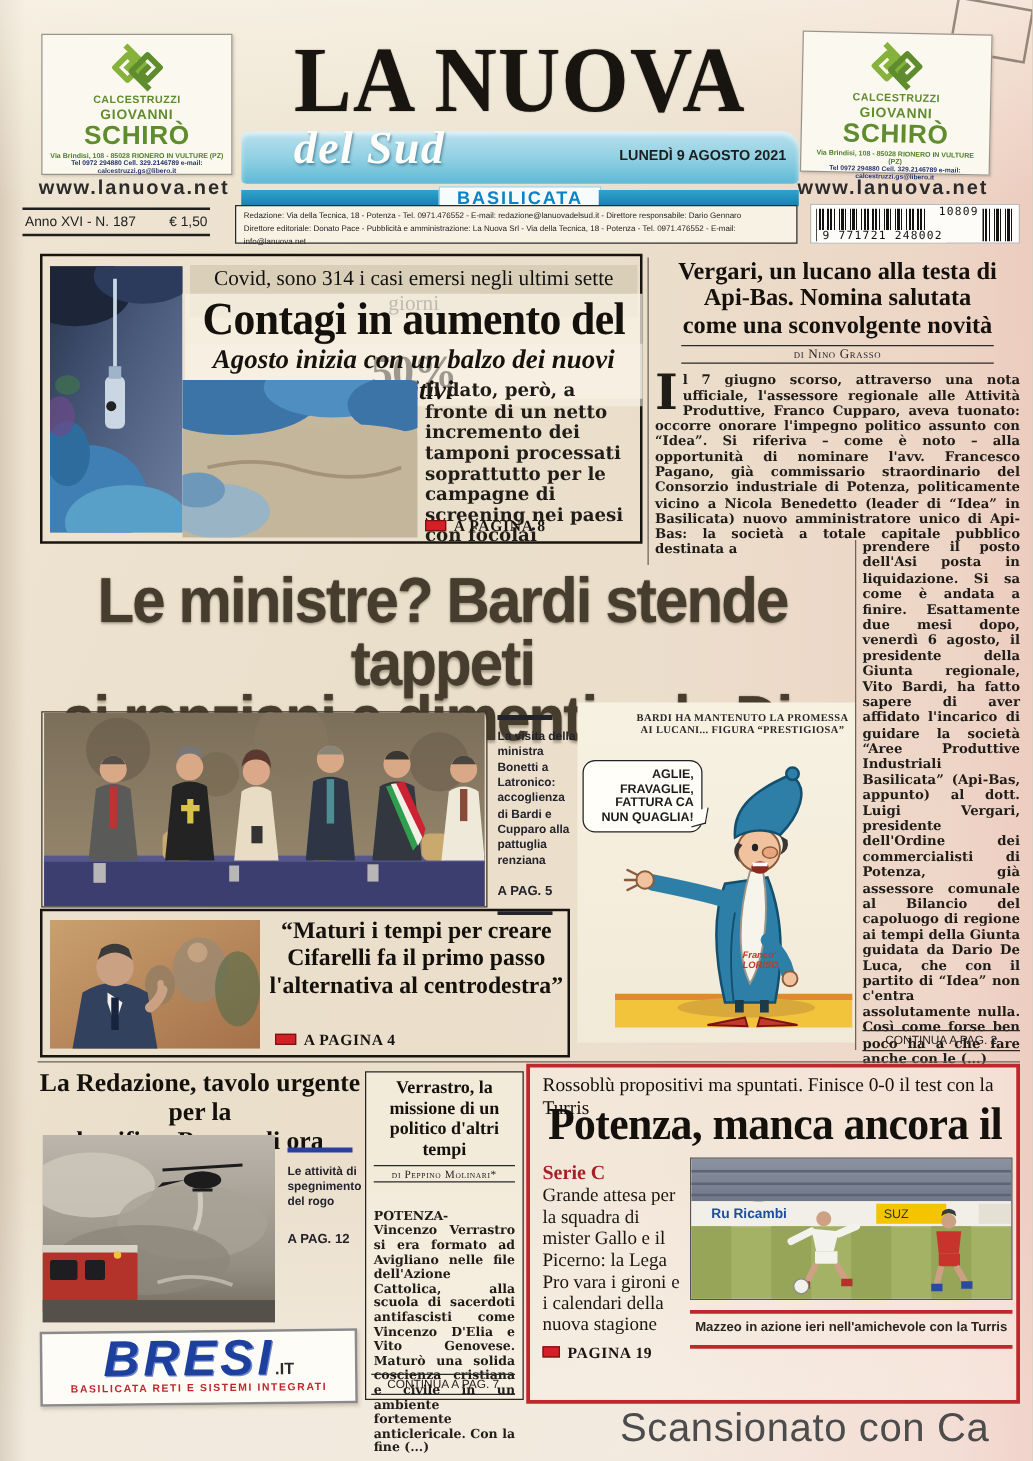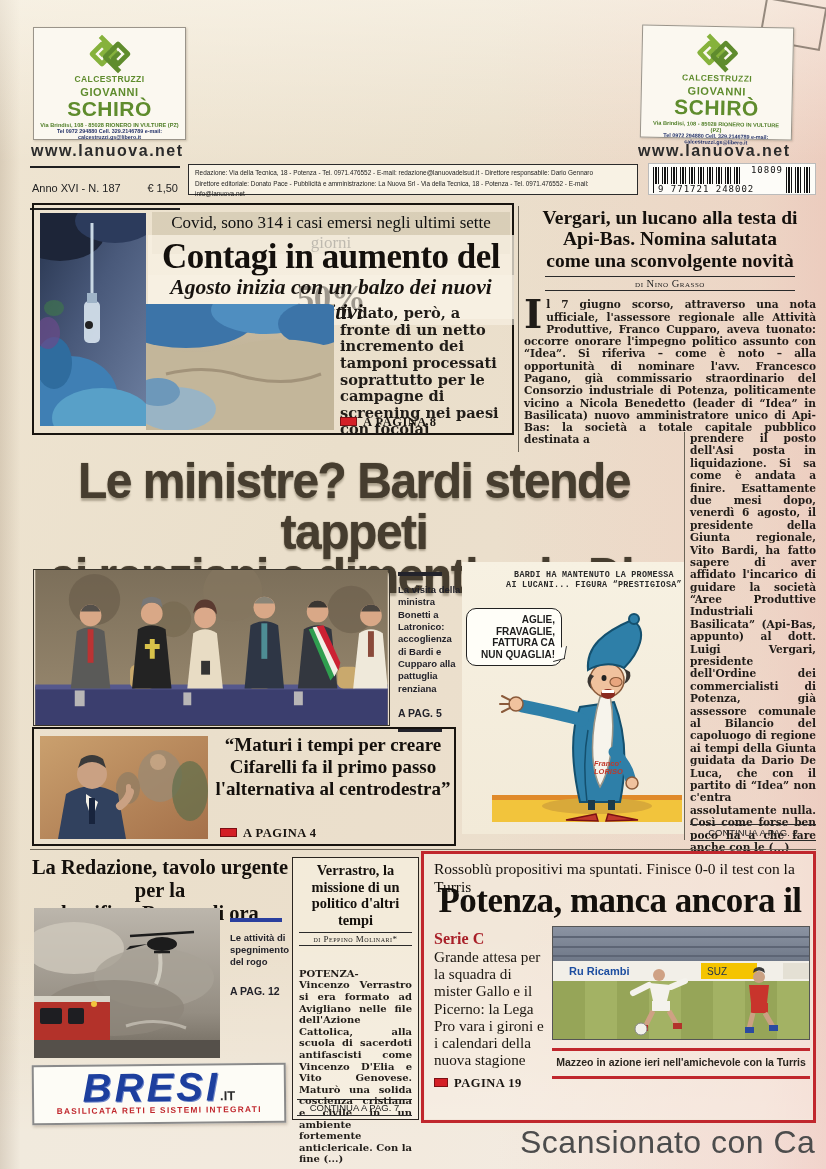--- a/index.html
+++ b/index.html
@@ -53,38 +53,38 @@
   .verg-head { font-size:19.5px; font-weight:bold; line-height:1.1; color:#14100c; }
   .byline-box { border-top:1.5px solid #2a2a2a; border-bottom:1px solid #2a2a2a; font-size:10.5px; padding:1px 0; font-variant:small-caps; letter-spacing:.5px; color:#222; }
   .bodytxt { font-family:"DejaVu Serif", serif; font-weight:bold; color:#201c18; }
   .dropcap::first-letter { float:left; font-size:39px; line-height:31px; padding:1px 4px 0 0; font-weight:bold; }
 
   .mega { font-family:"Liberation Sans", sans-serif; font-weight:bold; font-size:48px; letter-spacing:-1.5px; color:#463d2f; line-height:.99; text-shadow:0 2px 2px rgba(70,60,40,.35), 0 0 1px rgba(70,60,40,.8); transform:scaleY(1.06); transform-origin:top; }
 
   .capcol { font-family:"Liberation Sans", sans-serif; font-weight:bold; font-size:9.5px; color:#23232b; line-height:1.3; }
   .hbar { background:#23232b; height:4px; }
 
-  .cartoon-cap { font-family:Liberation Mono, monospace; font-weight:bold; font-size:8.4px; letter-spacing:.3px; color:#2a2a2a;margin-left:42px; }
+  .cartoon-cap { font-family:Liberation Serif, serif; font-weight:bold; font-size:8.4px; letter-spacing:.3px; color:#2a2a2a;margin-left:42px; }
   .bubble { background:#fffef8; border:1.5px solid #222; border-radius:10px; font-family:"Liberation Sans", sans-serif; font-weight:bold; font-size:10px; line-height:1.15; padding:5px 6px; color:#1c1c1c; text-align:right; }
   .bubble-tail { width:12px; height:12px; background:#fffef8; border-right:1.5px solid #222; border-bottom:1.5px solid #222; transform:rotate(-15deg) skew(-25deg); }
   .signature { font-family:"Liberation Sans", sans-serif; font-weight:bold; font-style:italic; font-size:7.5px; color:#c0392b; line-height:1.1; }
 
   .rule-v { background:#6b6457; width:1px; }
   .rule-h { background:#6b6457; height:1px; }
 
   .bresi-box { background:#fdfcf6; border:2px solid #8a8a8a; text-align:center; transform:rotate(-.6deg); box-shadow:1px 2px 3px rgba(90,70,50,.25); }
   .bresi-name { font-family:"Liberation Sans", sans-serif; font-weight:bold; font-style:italic; font-size:40px; letter-spacing:3px; color:#1d3f9e; line-height:.9; text-shadow:1px 1px 0 #6e86c8; }
   .bresi-tld { font-family:"Liberation Sans", sans-serif; font-weight:bold; font-size:13px; color:#2b2b2b; }
   .bresi-tag { font-family:"Liberation Sans", sans-serif; font-weight:bold; font-size:8.3px; letter-spacing:1.3px; color:#c0272d; }
 
   .sports-frame { border:3px solid #c0272d; box-shadow:inset 0 0 0 1px #f3e6da; }
   .serie-label { font-weight:bold; font-size:16px; color:#a81f28; }
   .continua { border-top:1.5px solid #2a2a2a; border-bottom:1.5px solid #2a2a2a; font-family:"Liberation Sans", sans-serif; font-size:9.5px; color:#222; padding:2px 0; }
 
-  .watermark { font-family:"Liberation Sans", sans-serif; font-size:32px; color:#4c4c4c; letter-spacing:.5px; white-space:nowrap;margin-left:24px; }
+  .watermark { font-family:"Liberation Sans", sans-serif; font-size:32px; color:#4c4c4c; letter-spacing:.5px; white-space:nowrap; }
 
   .bleedbox { border:2.5px solid rgba(70,60,50,.55); transform:rotate(10deg); }
   img, svg { display:block; }
 </style>
 </head>
 <body>
 
 <div id="paper">
 
   <div class="abs bleedbox" style="left:762px; top:2px; width:62px; height:44px;"></div>
@@ -99,39 +99,51 @@
     <div class="schiro-brand">
       <div class="schiro-top">CALCESTRUZZI</div>
       <div><span class="schiro-mid">GIOVANNI</span>
            <span class="schiro-name">SCHIRÒ</span></div>
     </div>
     <div class="schiro-addr">Via Brindisi, 108 - 85028 RIONERO IN VULTURE (PZ)</div>
     <div class="schiro-tel">Tel 0972 294880 Cell. 329.2146789 e-mail: calcestruzzi.gs@libero.it</div>
   </div>
   <div class="abs site-url" style="left:31px; top:142px;">www.lanuova.net</div>
 
+  <div class="abs" style="left:193px; top:22px; width:446px;">
+    <div class="mast-title serif ctr">LA NUOVA</div>
+    <div class="sud-strip" style="position:relative; height:42px; margin-top:4px;">
+      <div class="abs sud-text serif" style="left:42px; top:-8px;">del Sud</div>
+      <div class="abs mast-date" style="right:10px; top:14px;">LUNEDÌ 9 AGOSTO 2021</div>
+    </div>
+    <div class="basil-bar" style="margin-top:2px;">
+      <div class="basil-side" style="margin-right:-2px;"></div>
+      <div class="basil-label">BASILICATA</div>
+      <div class="basil-side" style="margin-left:-2px;"></div>
+    </div>
+  </div>
 
   <div class="abs adbox" style="left:641px; top:26px; width:152px; height:113px; transform:rotate(1.2deg);">
     <svg width="58" height="44" viewBox="0 0 58 44" style="margin:0 auto;">
       <g fill="none" stroke="#76a636" stroke-width="4.6" stroke-linejoin="round" stroke-linecap="square">
         <path d="M21 6 L34 19 L21 32 L11 22 L21 12 L26 17 L21 22" stroke="#86b23c"></path>
         <path d="M37 38 L24 25 L37 12 L47 22 L37 32 L32 27 L37 22" stroke="#5f8c2d"></path>
       </g>
     </svg>
     <div class="schiro-brand">
       <div class="schiro-top">CALCESTRUZZI</div>
       <div><span class="schiro-mid">GIOVANNI</span>
            <span class="schiro-name">SCHIRÒ</span></div>
     </div>
     <div class="schiro-addr">Via Brindisi, 108 - 85028 RIONERO IN VULTURE (PZ)</div>
     <div class="schiro-tel">Tel 0972 294880 Cell. 329.2146789 e-mail: calcestruzzi.gs@libero.it</div>
   </div>
   <div class="abs site-url" style="left:638px; top:142px;">www.lanuova.net</div>
 
-  <div class="abs edition-cell" style="left:30px; top:166px; width:150px; height:44px;">
+  <div class="abs edition-cell" style="left:18px; top:166px; width:150px; height:23px;">
     <span>Anno XVI - N. 187</span>
     <span>€ 1,50</span>
   </div>
   <div class="abs info-cell" style="left:188px; top:164px; width:450px; height:31px;">
     <div>Redazione: Via della Tecnica, 18 - Potenza - Tel. 0971.476552 - E-mail: redazione@lanuovadelsud.it - Direttore responsabile: Dario Gennaro</div>
     <div>Direttore editoriale: Donato Pace - Pubblicità e amministrazione: La Nuova Srl - Via della Tecnica, 18 - Potenza - Tel. 0971.476552 - E-mail: info@lanuova.net</div>
   </div>
   <div class="abs barcode-cell" style="left:648px; top:163px; width:168px; height:32px;">
     <div class="abs bars" style="left:4px; top:3px; width:88px; height:26px;"></div>
     <div class="abs bars" style="right:3px; top:3px; width:26px; height:26px;"></div>

